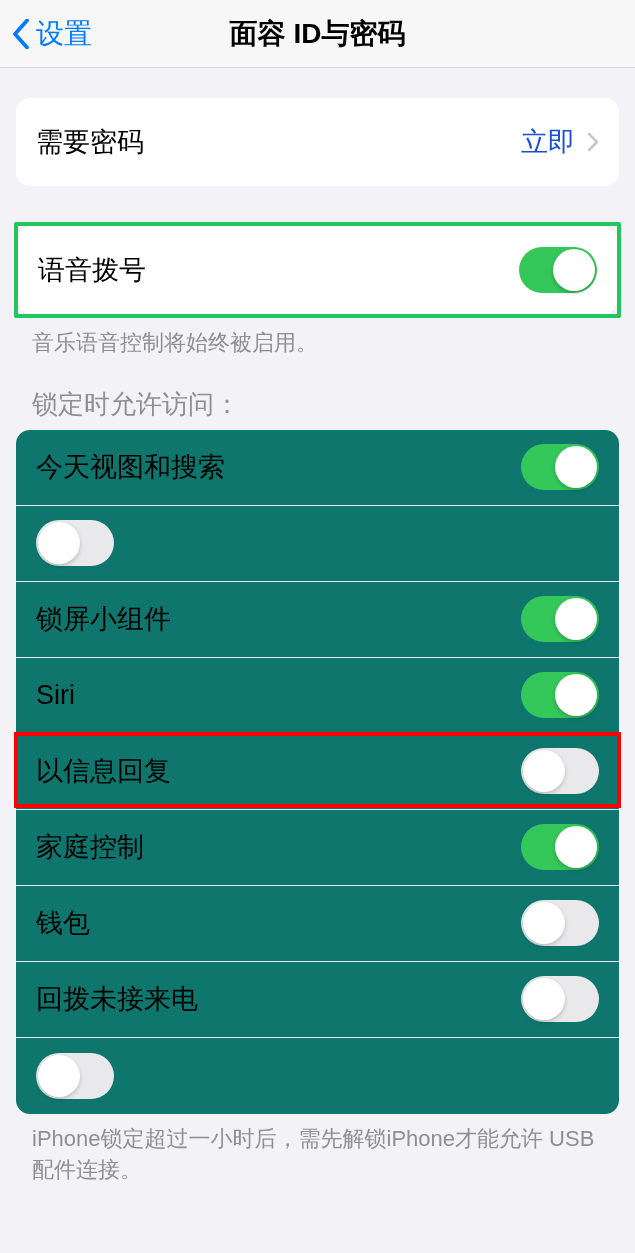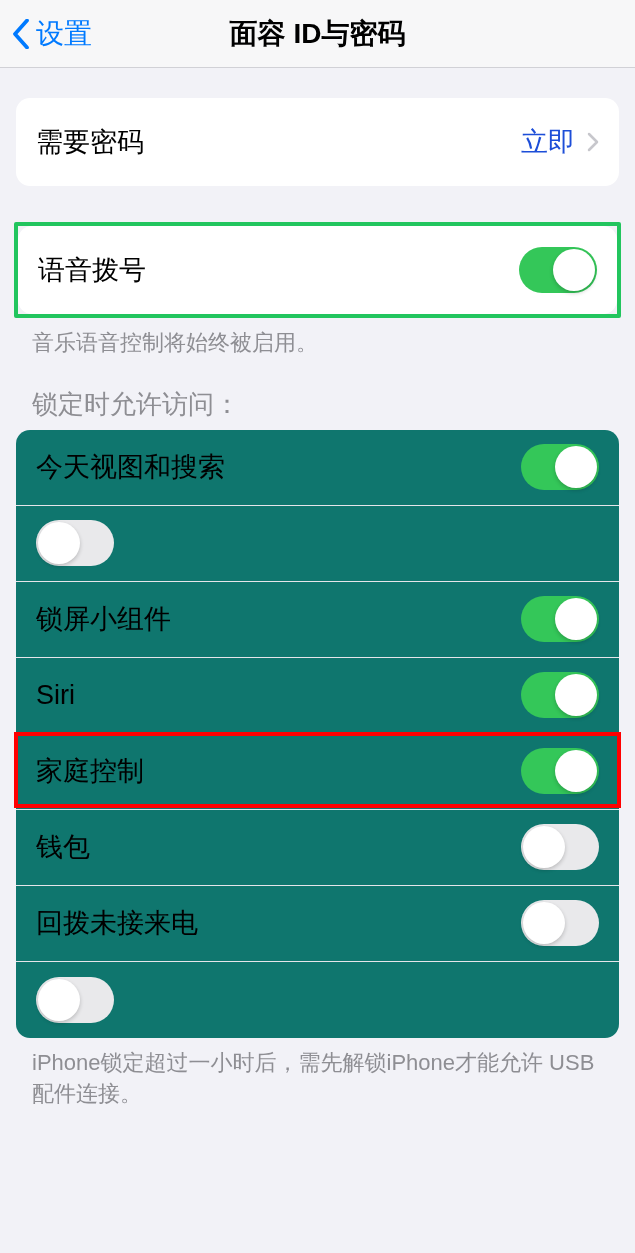--- a/index.html
+++ b/index.html
@@ -206,20 +206,26 @@
             <div class="knob"></div>
           </div>
         </div>
         <div class="row">
           <div class="row-label">Siri</div>
           <div class="switch on">
             <div class="knob"></div>
           </div>
         </div>
         <div class="row">
+          <div class="row-label">以信息回复</div>
+          <div class="switch off">
+            <div class="knob"></div>
+          </div>
+        </div>
+        <div class="row">
           <div class="row-label">家庭控制</div>
           <div class="switch on">
             <div class="knob"></div>
           </div>
         </div>
         <div class="row">
           <div class="row-label">钱包</div>
           <div class="switch off">
             <div class="knob"></div>
           </div>

